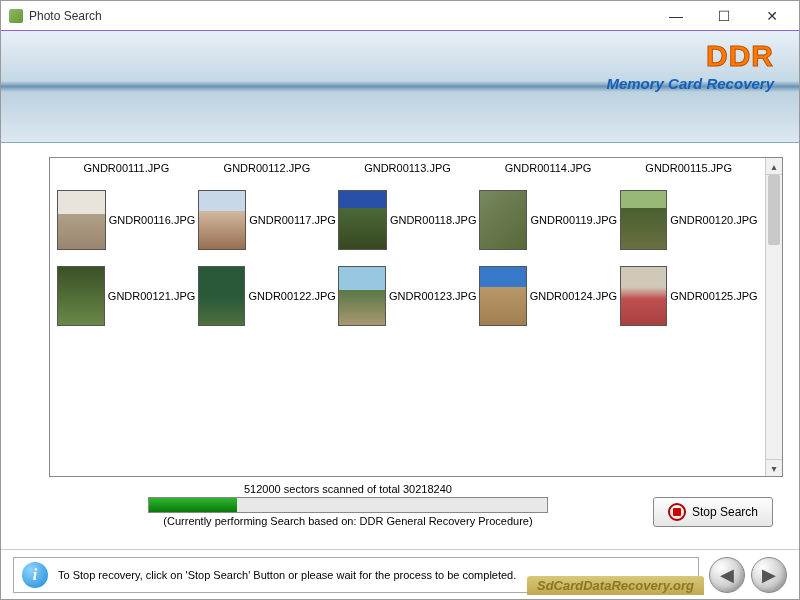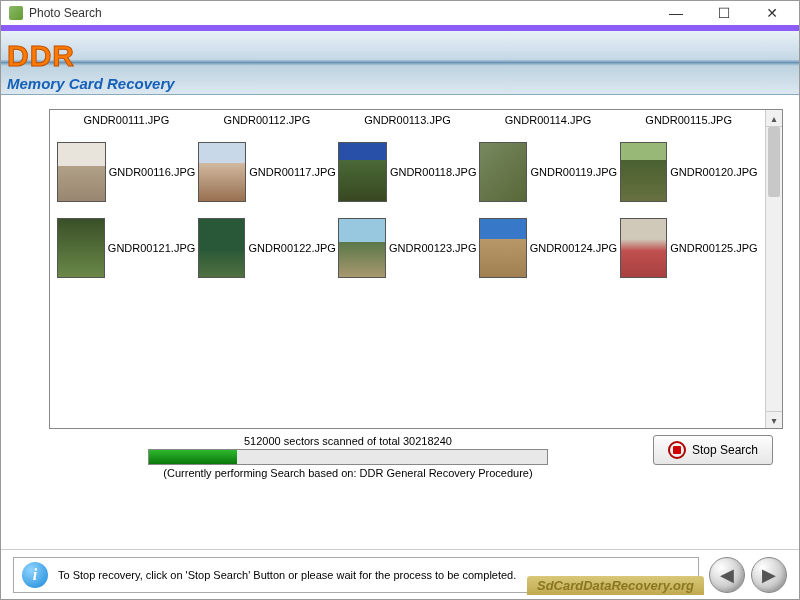--- a/index.html
+++ b/index.html
@@ -1,26 +1,26 @@
 <!DOCTYPE html>
 <html><head>
 <meta charset="utf-8">
 <style>
 * { box-sizing: border-box; margin: 0; padding: 0; }
 body { font-family: "Segoe UI", Tahoma, sans-serif; font-size: 12px; background: #fff; width: 800px; height: 600px; overflow: hidden; }
 
 .window { width: 800px; height: 600px; border: 1px solid #999; display: flex; flex-direction: column; background: #fff; }
 
-.titlebar { height: 30px; background: #fff; border-bottom: 6px solid #8b5cf6; display: flex; align-items: center; padding: 0 8px; }
+.titlebar { height: 30px; background: #fff; border-bottom: 1px solid #8b5cf6; display: flex; align-items: center; padding: 0 8px; }
 .titlebar-icon { width: 14px; height: 14px; background: linear-gradient(135deg,#8b6,#693); border-radius: 2px; margin-right: 6px; }
 .titlebar-title { flex: 1; font-size: 12px; color: #333; }
 .titlebar-btns { display: flex; gap: 18px; padding-right: 4px; }
 .titlebar-btn { width: 30px; height: 20px; display: flex; align-items: center; justify-content: center; color: #333; font-size: 14px; cursor: pointer; }
 
-.header { height: 64px; background: linear-gradient(180deg, #e8f0f6 0%, #c5d8e6 45%, #6b94b5 50%, #bdd2e0 55%, #dce8f0 100%); border-bottom: 1px solid #8ab; padding: 8px 6px 4px; position: relative; }
+.header { height: 112px; background: linear-gradient(180deg, #e8f0f6 0%, #c5d8e6 45%, #6b94b5 50%, #bdd2e0 55%, #dce8f0 100%); border-bottom: 1px solid #8ab; padding: 8px 25px 4px; position: relative; text-align: right; }
 .logo { font-size: 30px; font-weight: 900; color: #ff7a00; -webkit-text-stroke: 1px #c05000; letter-spacing: 1px; font-family: Arial Black, sans-serif; }
 .subtitle { color: #1560b8; font-weight: 600; font-size: 15px; margin-top: 2px; font-style: italic; }
 
 .main { flex: 1; padding: 14px 16px 8px; display: flex; flex-direction: column; background: #fff; margin-left: 32px; }
 
 .thumb-panel { border: 1px solid #888; height: 320px; display: flex; background: #fff; }
 .thumb-grid { flex: 1; overflow: hidden; padding: 0 6px 6px; }
 .scrollbar { width: 17px; background: #f0f0f0; border-left: 1px solid #ccc; position: relative; }
 .scroll-up, .scroll-down { height: 17px; display:flex; align-items:center; justify-content:center; color:#555; font-size:10px; }
 .scroll-up{border-bottom:1px solid #ccc;} .scroll-down{position:absolute;bottom:0;width:100%;border-top:1px solid #ccc;}
@@ -37,21 +37,21 @@
 .thumb.c{background:linear-gradient(180deg,#2850a8 30%,#4a6838 30%,#384820);} 
 .thumb.d{background:linear-gradient(135deg,#788860,#586838);} 
 .thumb.e{background:linear-gradient(180deg,#98b878 30%,#4a6030 30%,#687040);} 
 .thumb.f{background:linear-gradient(180deg,#3a5028,#6a8848);} 
 .thumb.g{background:linear-gradient(180deg,#285838 50%,#507040);} 
 .thumb.h{background:linear-gradient(180deg,#98c8e0 40%,#5a7848 40%,#a89870);} 
 .thumb.i{background:linear-gradient(180deg,#3878c8 35%,#b89868 35%,#a08050);} 
 .thumb.j{background:linear-gradient(180deg,#d0c8b8 35%,#c05050 55%,#a84040);} 
 .caption { font-size: 11px; text-align: center; color: #000; }
 
-.progress-area { display: flex; align-items: flex-start; gap: 16px; padding: 6px 10px 2px; }
+.progress-area { display: flex; align-items: flex-end; gap: 16px; padding: 6px 10px 2px; }
 .progress-col { flex: 1; display:flex; flex-direction:column; align-items:center; }
 .progress-label { font-size: 11px; color: #000; margin-bottom: 2px; }
 .progress-bar { width: 400px; height: 16px; border: 1px solid #888; background: #e8e8e8; position: relative; }
 .progress-fill { position: absolute; left: 0; top: 0; bottom: 0; width: 22%; background: linear-gradient(180deg,#2eb82e,#0a780a); }
 .progress-sub { font-size: 11px; color: #000; margin-top: 2px; }
 
 .stop-btn { display: flex; align-items: center; gap: 6px; padding: 5px 14px; border: 1px solid #888; background: linear-gradient(180deg,#fdfdfd,#e6e6e6); border-radius: 3px; cursor: pointer; font-size: 12px; }
 .stop-icon { width: 18px; height: 18px; border: 2px solid #b00000; border-radius: 50%; display:flex; align-items:center; justify-content:center; }
 .stop-icon::after{content:"";width:8px;height:8px;background:#d00000;border-radius:1px;}
 

